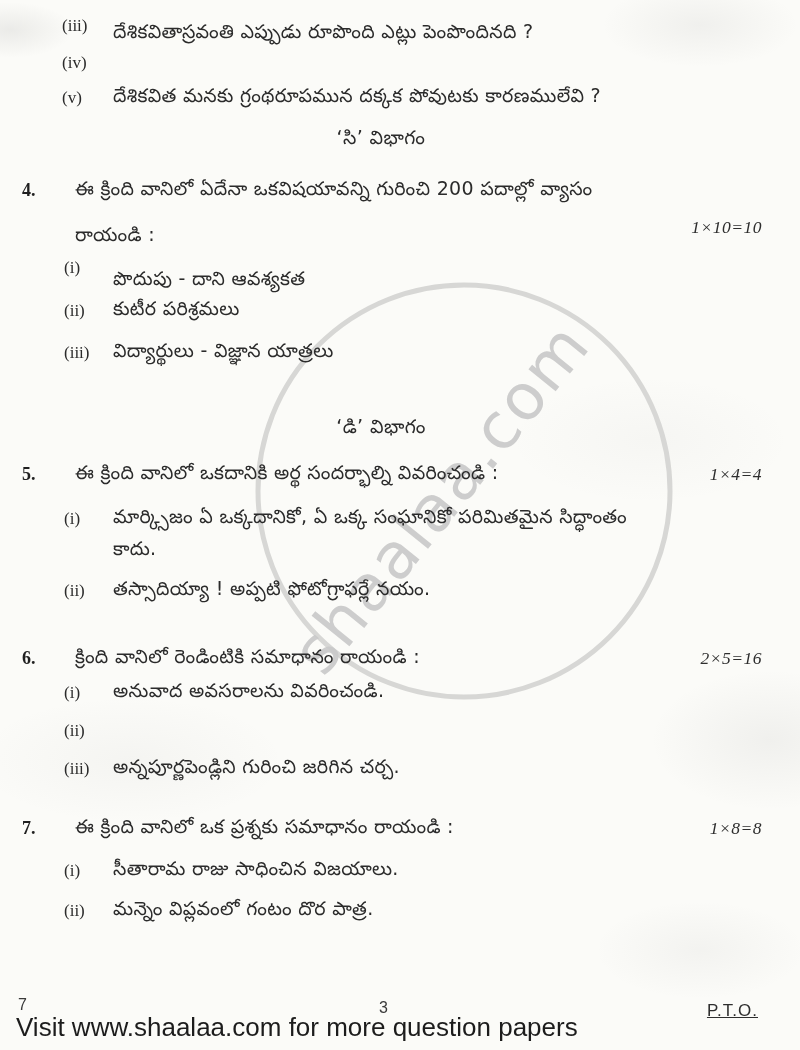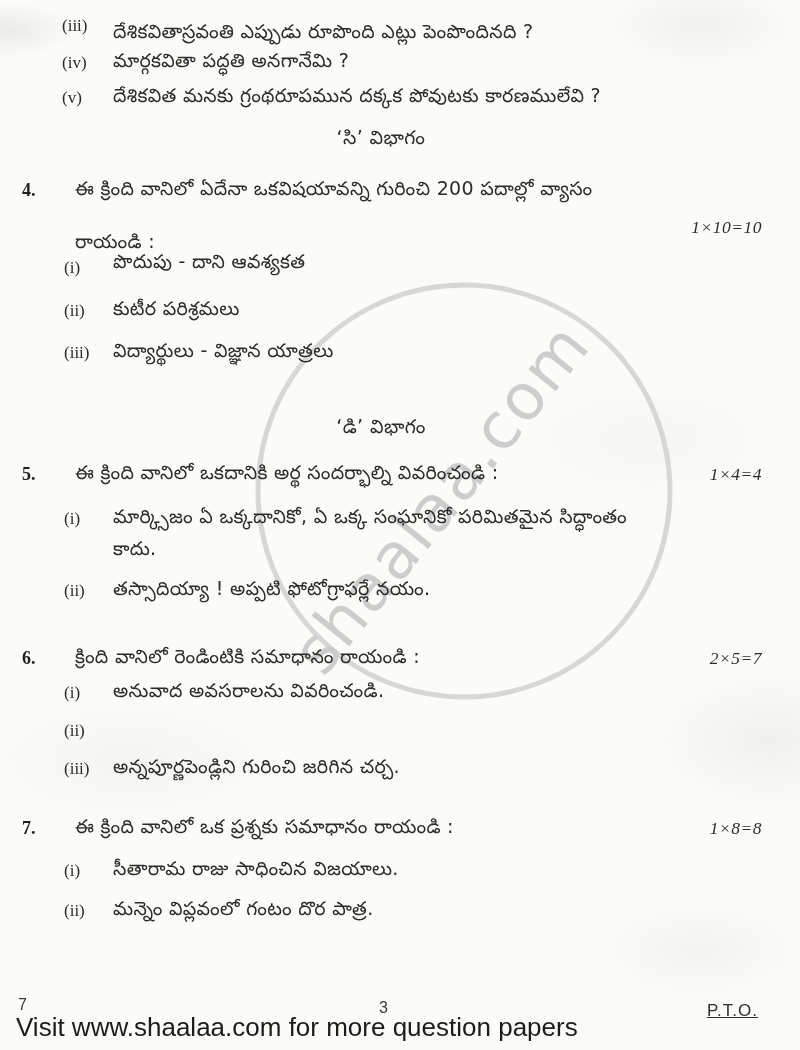--- a/index.html
+++ b/index.html
@@ -65,34 +65,33 @@
 
   <svg class="wm" width="800" height="1050" viewBox="0 0 800 1050">
     <circle cx="464" cy="491" r="206" fill="none" stroke="#d7d7d5" stroke-width="5"></circle>
     <text transform="translate(458,512) rotate(-51)" text-anchor="middle" font-family="DejaVu Sans, sans-serif" font-size="64" fill="#c9c9c9" opacity="0.9" letter-spacing="2">shaalaa.com</text>
   </svg>
 
   <div class="marker" style="left:62px;top:16px;">(iii)</div>
   <div class="line" style="left:113px;top:12px;margin-top:8px;">దేశికవితాస్రవంతి ఎప్పుడు రూపొంది ఎట్లు పెంపొందినది ?</div>
 
   <div class="marker" style="left:62px;top:53px;">(iv)</div>
-  <div class="line" style="left:113px;top:49px;">మార్గకవితా పద్ధతి అనగానేమి ?</div>
 
   <div class="marker" style="left:62px;top:88px;">(v)</div>
   <div class="line" style="left:113px;top:84px;">దేశికవిత మనకు గ్రంథరూపమున దక్కక పోవుటకు కారణములేవి ?</div>
 
   <div class="heading" style="top:126px;">‘సి’ విభాగం</div>
 
   <div class="qnum" style="left:22px;top:180px;">4.</div>
   <div class="line" style="left:75px;top:177px;">ఈ క్రింది వానిలో ఏదేనా ఒకవిషయావన్ని గురించి 200 పదాల్లో వ్యాసం</div>
-  <div class="line" style="left:75px;top:230px;">రాయండి :</div>
+  <div class="line" style="left:75px;top:223px;">రాయండి :</div>
   <div class="marks" style="top:217px;">1×10=10</div>
 
   <div class="marker" style="left:64px;top:258px;">(i)</div>
-  <div class="line" style="left:113px;top:250px;">పొదుపు - దాని ఆవశ్యకత</div>
+  <div class="line" style="left:113px;top:267px;">పొదుపు - దాని ఆవశ్యకత</div>
 
   <div class="marker" style="left:64px;top:301px;">(ii)</div>
   <div class="line" style="left:113px;top:297px;">కుటీర పరిశ్రమలు</div>
 
   <div class="marker" style="left:64px;top:343px;">(iii)</div>
   <div class="line" style="left:113px;top:339px;">విద్యార్థులు - విజ్ఞాన యాత్రలు</div>
 
   <div class="heading" style="top:415px;">‘డి’ విభాగం</div>
 
   <div class="qnum" style="left:22px;top:464px;">5.</div>
@@ -101,21 +100,21 @@
 
   <div class="marker" style="left:64px;top:509px;">(i)</div>
   <div class="line" style="left:113px;top:505px;">మార్క్సిజం ఏ ఒక్కదానికో, ఏ ఒక్క సంఘానికో పరిమితమైన సిద్ధాంతం</div>
   <div class="line" style="left:113px;top:537px;">కాదు.</div>
 
   <div class="marker" style="left:64px;top:581px;">(ii)</div>
   <div class="line" style="left:113px;top:577px;">తస్సాదియ్యా ! అప్పటి ఫోటోగ్రాఫర్లే నయం.</div>
 
   <div class="qnum" style="left:22px;top:648px;">6.</div>
   <div class="line" style="left:75px;top:645px;">క్రింది వానిలో రెండింటికి సమాధానం రాయండి :</div>
-  <div class="marks" style="top:648px;">2×5=7</div>
+  <div class="marks" style="top:648px;">2×5=16</div>
 
   <div class="marker" style="left:64px;top:683px;">(i)</div>
   <div class="line" style="left:113px;top:679px;">అనువాద అవసరాలను వివరించండి.</div>
 
   <div class="marker" style="left:64px;top:721px;">(ii)</div>
 
   <div class="marker" style="left:64px;top:759px;">(iii)</div>
   <div class="line" style="left:113px;top:755px;">అన్నపూర్ణపెండ్లిని గురించి జరిగిన చర్చ.</div>
 
   <div class="qnum" style="left:22px;top:818px;">7.</div>

